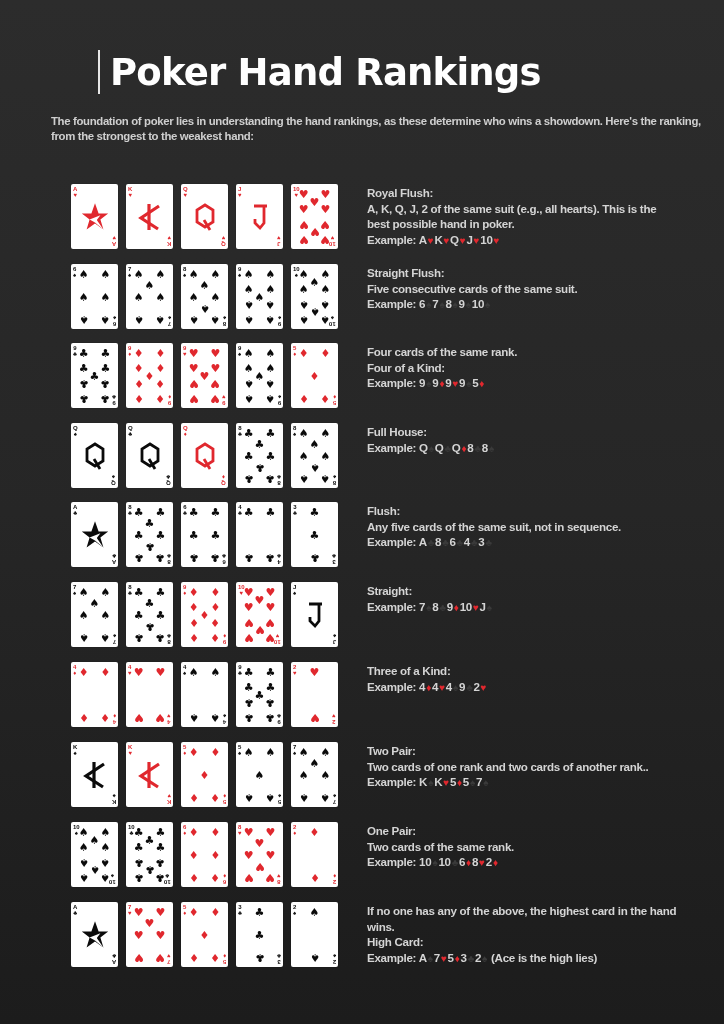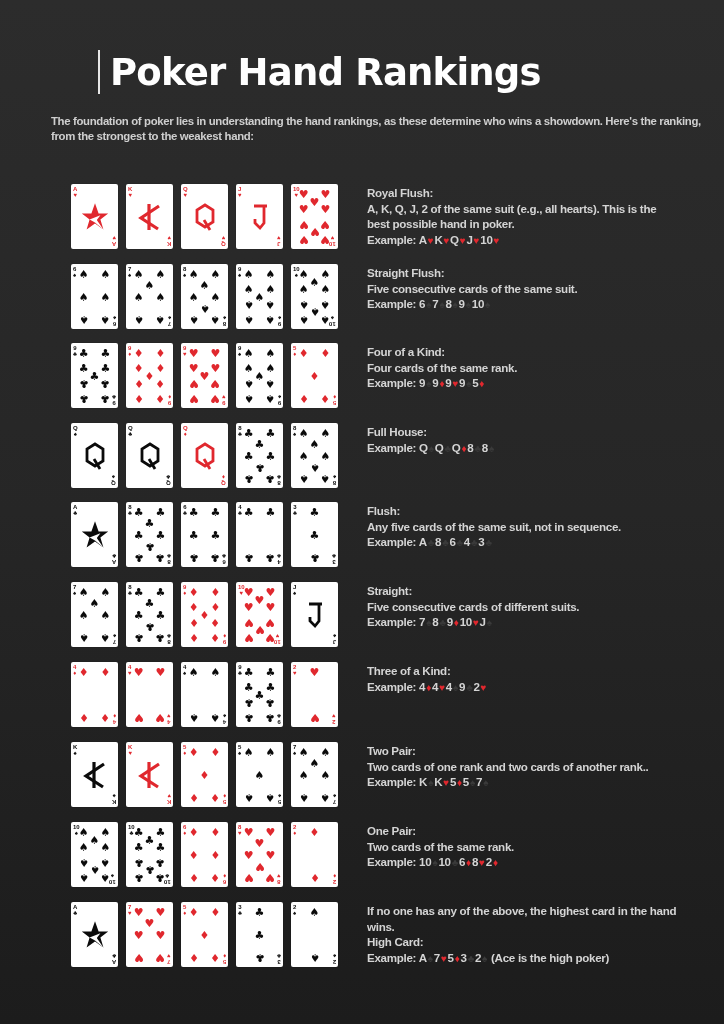--- a/index.html
+++ b/index.html
@@ -284,22 +284,22 @@
           <div class="pips">
             <span class="pip" style="left: 15%; top: 8%;">♦</span>
             <span class="pip" style="left: 85%; top: 8%;">♦</span>
             <span class="pip" style="left: 50%; top: 50%;">♦</span>
             <span class="pip flip" style="left: 15%; top: 92%;">♦</span>
             <span class="pip flip" style="left: 85%; top: 92%;">♦</span>
           </div>
         </div>
       </div>
       <div class="desc">
+        <div>Four cards of the same rank.</div>
         <div>Four of a Kind:</div>
-        <div>Four cards of the same rank.</div>
         <div><span>Example:</span> <span>9<span class="ex-suit black">♠</span></span><span>9<span class="ex-suit red">♦</span></span><span>9<span class="ex-suit red">♥</span></span><span>9<span class="ex-suit black">♠</span></span><span>5<span class="ex-suit red">♦</span></span></div>
       </div>
     </div>
     <div class="hand" style="top: 423px;">
       <div class="cards">
         <div class="card black">
           <div class="corner">Q<span class="s">♠</span></div>
           <div class="corner br">Q<span class="s">♠</span></div>
           <div class="face">
             <svg width="22" height="28" viewBox="0 0 22 28">
@@ -491,21 +491,20 @@
           <div class="corner br">J<span class="s">♠</span></div>
           <div class="face">
             <svg width="20" height="28" viewBox="0 0 20 28">
       <path d="M4 3 L17 3 M14 3 L14 20 L10 25 L5 20 L5 16" stroke="#0b0b0b" stroke-width="2.8" fill="none"></path>
             </svg>
           </div>
         </div>
       </div>
       <div class="desc">
         <div>Straight:</div>
-        <div>Five consecutive cards of different suits.</div>
         <div><span>Example:</span> <span>7<span class="ex-suit black">♠</span></span><span>8<span class="ex-suit black">♣</span></span><span>9<span class="ex-suit red">♦</span></span><span>10<span class="ex-suit red">♥</span></span><span>J<span class="ex-suit black">♠</span></span></div>
       </div>
     </div>
     <div class="hand" style="top: 662px;">
       <div class="cards">
         <div class="card red">
           <div class="corner">4<span class="s">♦</span></div>
           <div class="corner br">4<span class="s">♦</span></div>
           <div class="pips">
             <span class="pip" style="left: 15%; top: 8%;">♦</span>
@@ -752,16 +751,16 @@
           <div class="corner br">2<span class="s">♠</span></div>
           <div class="pips">
             <span class="pip" style="left: 50%; top: 8%;">♠</span>
             <span class="pip flip" style="left: 50%; top: 92%;">♠</span>
           </div>
         </div>
       </div>
       <div class="desc">
         <div>If no one has any of the above, the highest card in the hand wins.</div>
         <div>High Card:</div>
-        <div><span>Example:</span> <span>A<span class="ex-suit black">♠</span></span><span>7<span class="ex-suit red">♥</span></span><span>5<span class="ex-suit red">♦</span></span><span>3<span class="ex-suit black">♣</span></span><span>2<span class="ex-suit black">♠</span></span> <span>(Ace is the high poker)</span></div>
+        <div><span>Example:</span> <span>A<span class="ex-suit black">♠</span></span><span>7<span class="ex-suit red">♥</span></span><span>5<span class="ex-suit red">♦</span></span><span>3<span class="ex-suit black">♣</span></span><span>2<span class="ex-suit black">♠</span></span> <span>(Ace is the high lies)</span></div>
       </div>
     </div>
   </div>
 
 </body></html>

